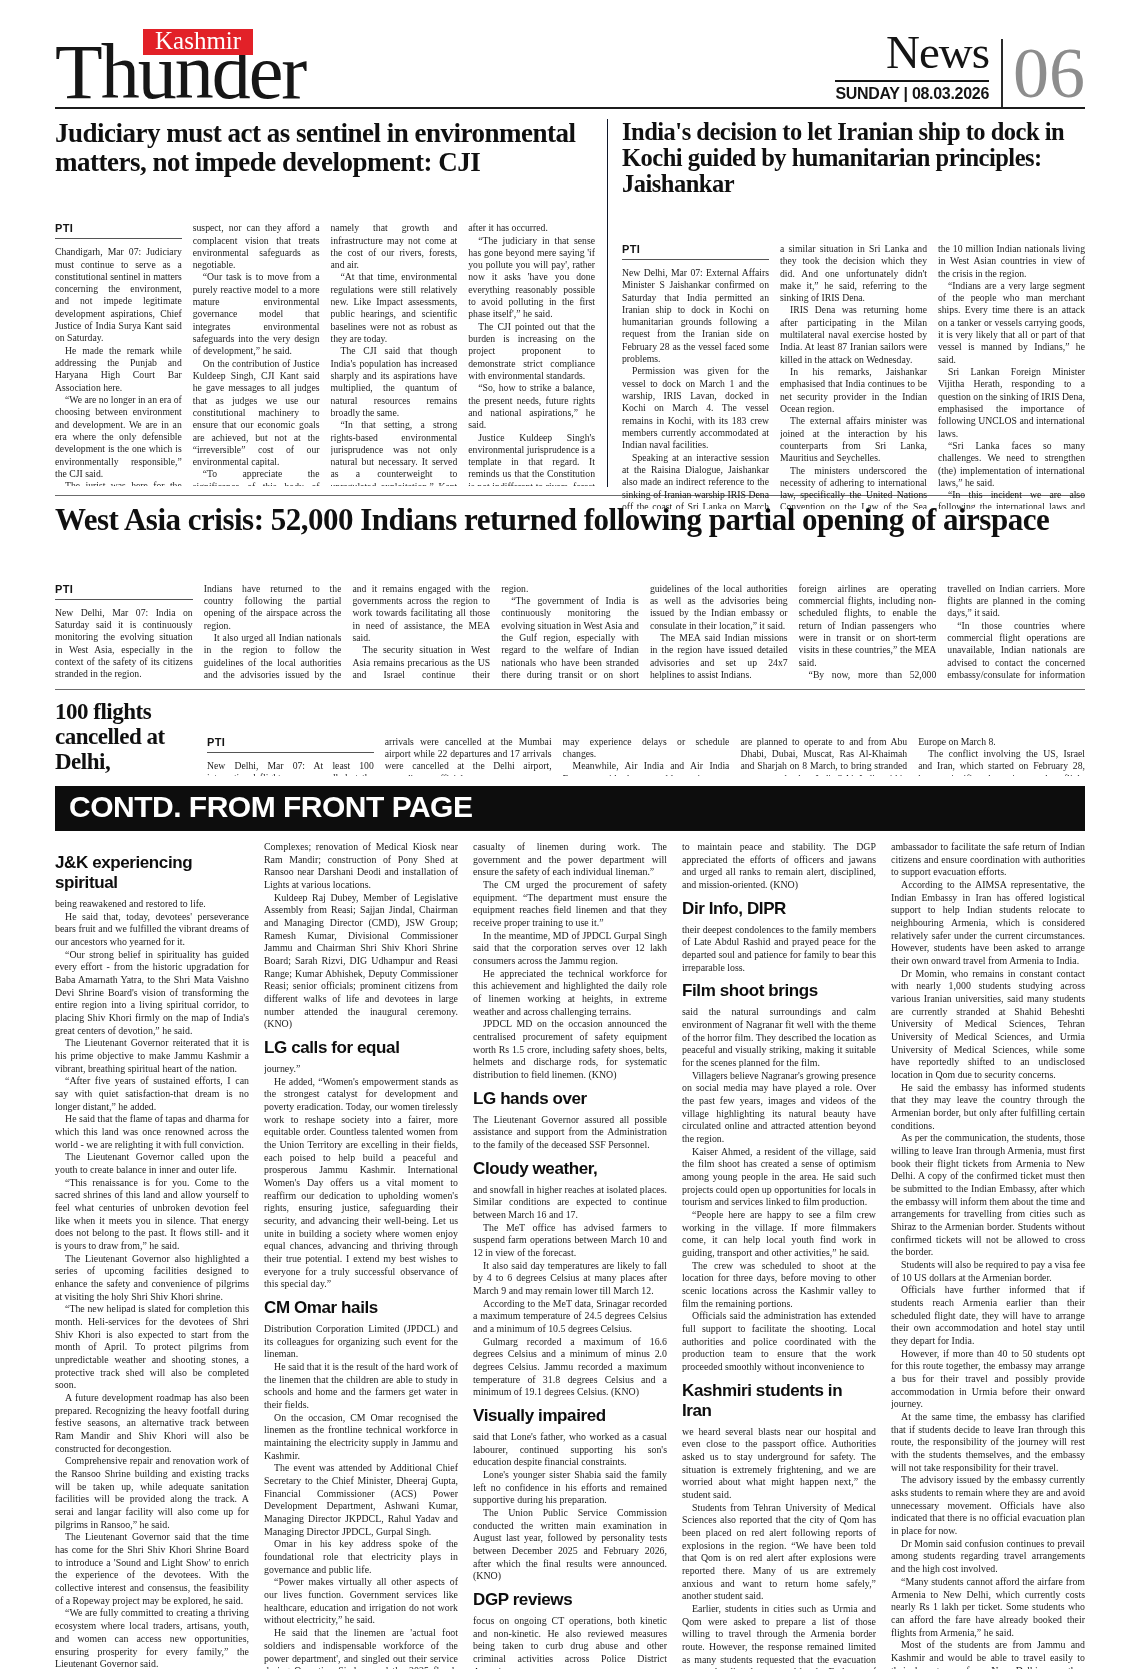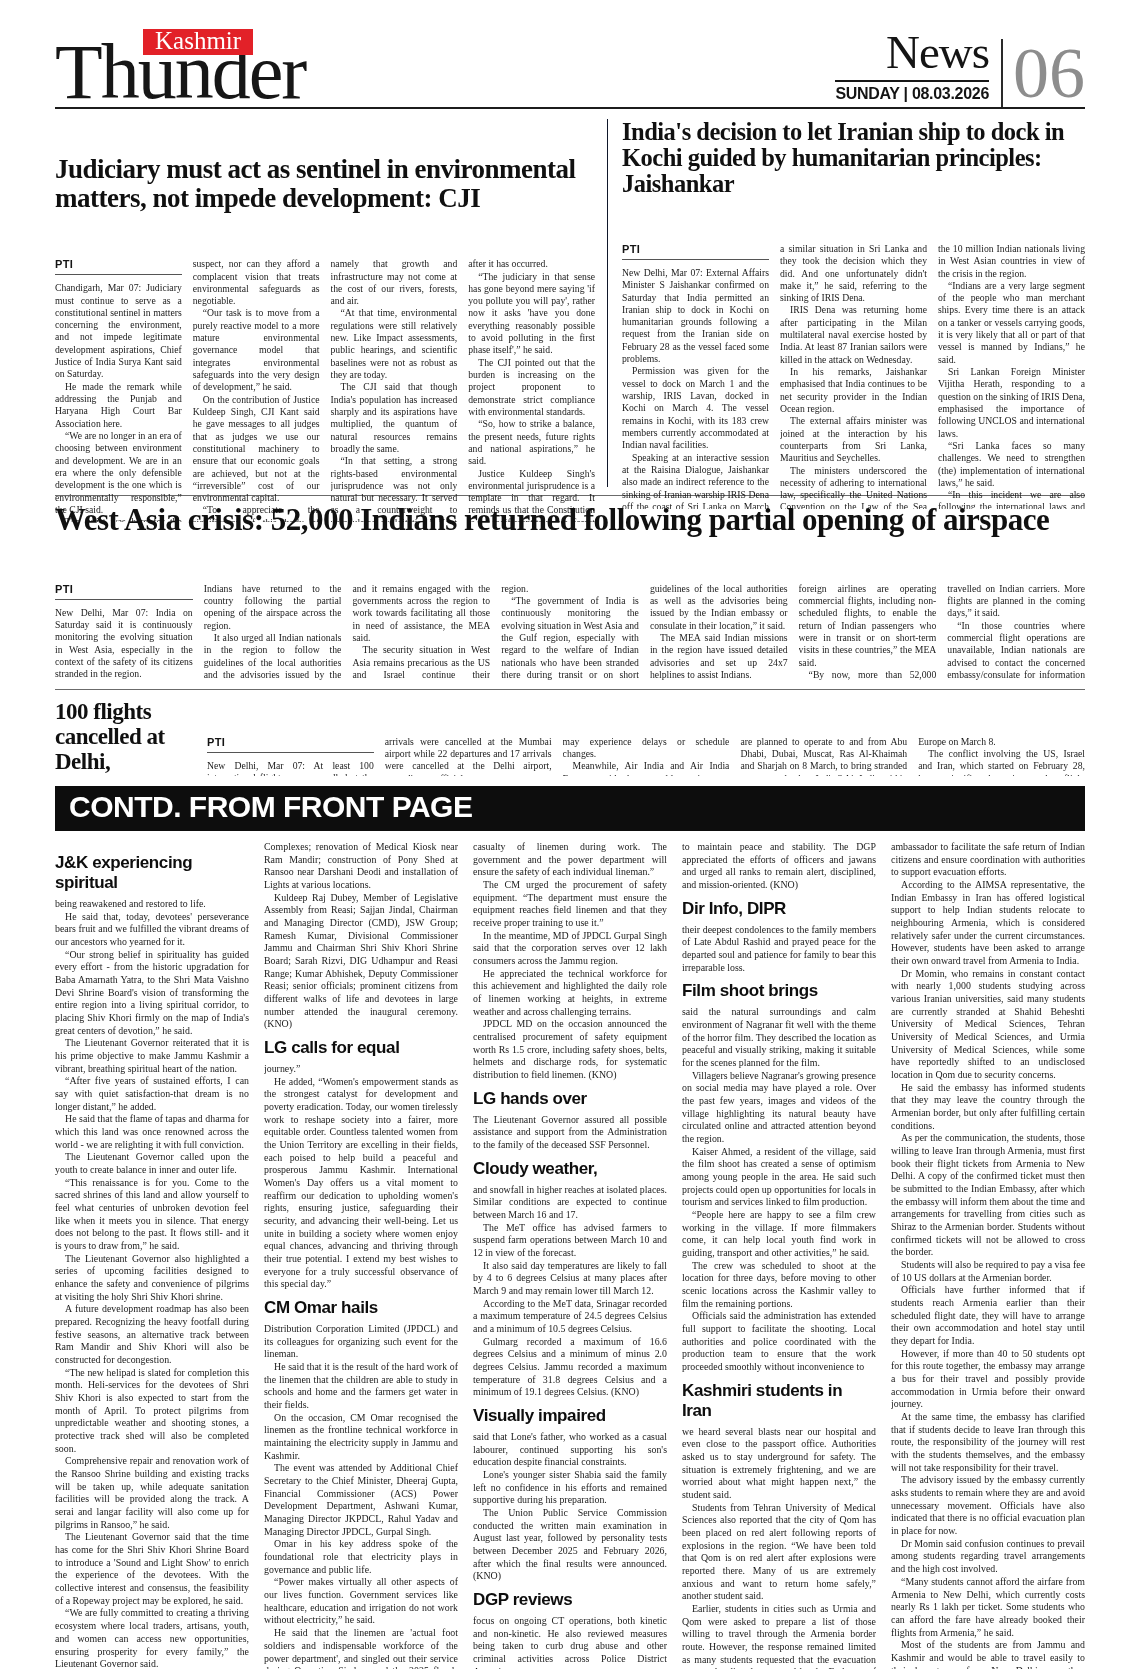--- a/index.html
+++ b/index.html
@@ -34,21 +34,21 @@
             border-bottom:1px solid #555; padding-bottom:4px; margin-bottom:7px; letter-spacing:0.3px; }
   .cols { display:flex; gap:11px; overflow:hidden; }
   .body-col { flex:1 1 0; overflow:hidden;margin-top:36px; }
   .body-col p { font-size:9.7px; line-height:1.27; text-align:justify; color:#1b1b1b; }
   .body-col p + p { text-indent:10px; }
 
   
   .top-row { display:flex; padding-top:10px; height:378px; }
   .art-judiciary { width:552px; flex:0 0 552px; padding-right:12px; }
   .art-ship { flex:1 1 auto; border-left:1px solid #0f172a; padding-left:14px; }
-  .art-judiciary .headline { font-size:27px; margin-bottom:10px;margin-top:36px; }
+  .art-judiciary .headline { font-size:27px; margin-bottom:10px; }
   .art-ship .headline { font-size:24.5px; margin-bottom:10px; }
 
   
   .west-asia { padding-top:8px; }
   .west-asia .headline { font-size:31px; margin-bottom:10px; }
   .west-asia .cols { height:134px; }
 
   
   .flights { display:flex; gap:12px; padding-top:10px; height:86px; overflow:hidden; }
   .flights-headline { flex:0 0 140px; font-size:23px; font-weight:700; line-height:1.08; letter-spacing:-0.5px; }
@@ -224,22 +224,22 @@
         <div class="contd-heading">J&amp;K experiencing spiritual</div>
         <p class="noindent">being reawakened and restored to life.</p>
         <p>He said that, today, devotees' perseverance bears fruit and we fulfilled the vibrant dreams of our ancestors who yearned for it.</p>
         <p>“Our strong belief in spirituality has guided every effort - from the historic upgradation for Baba Amarnath Yatra, to the Shri Mata Vaishno Devi Shrine Board's vision of transforming the entire region into a living spiritual corridor, to placing Shiv Khori firmly on the map of India's great centers of devotion,” he said.</p>
         <p>The Lieutenant Governor reiterated that it is his prime objective to make Jammu Kashmir a vibrant, breathing spiritual heart of the nation.</p>
         <p>“After five years of sustained efforts, I can say with quiet satisfaction-that dream is no longer distant,” he added.</p>
         <p>He said that the flame of tapas and dharma for which this land was once renowned across the world - we are relighting it with full conviction.</p>
         <p>The Lieutenant Governor called upon the youth to create balance in inner and outer life.</p>
         <p>“This renaissance is for you. Come to the sacred shrines of this land and allow yourself to feel what centuries of unbroken devotion feel like when it meets you in silence. That energy does not belong to the past. It flows still- and it is yours to draw from,” he said.</p>
         <p>The Lieutenant Governor also highlighted a series of upcoming facilities designed to enhance the safety and convenience of pilgrims at visiting the holy Shri Shiv Khori shrine.</p>
+        <p>“The new helipad is slated for completion this month. Heli-services for the devotees of Shri Shiv Khori is also expected to start from the month of April. To protect pilgrims from unpredictable weather and shooting stones, a protective track shed will also be completed soon.</p>
         <p>A future development roadmap has also been prepared. Recognizing the heavy footfall during festive seasons, an alternative track between Ram Mandir and Shiv Khori will also be constructed for decongestion.</p>
-        <p>“The new helipad is slated for completion this month. Heli-services for the devotees of Shri Shiv Khori is also expected to start from the month of April. To protect pilgrims from unpredictable weather and shooting stones, a protective track shed will also be completed soon.</p>
         <p>Comprehensive repair and renovation work of the Ransoo Shrine building and existing tracks will be taken up, while adequate sanitation facilities will be provided along the track. A serai and langar facility will also come up for pilgrims in Ransoo,” he said.</p>
         <p>The Lieutenant Governor said that the time has come for the Shri Shiv Khori Shrine Board to introduce a 'Sound and Light Show' to enrich the experience of the devotees. With the collective interest and consensus, the feasibility of a Ropeway project may be explored, he said.</p>
         <p>“We are fully committed to creating a thriving ecosystem where local traders, artisans, youth, and women can access new opportunities, ensuring prosperity for every family,” the Lieutenant Governor said.</p>
       </div>
       <div class="contd-col">
         <p class="noindent">Complexes; renovation of Medical Kiosk near Ram Mandir; construction of Pony Shed at Ransoo near Darshani Deodi and installation of Lights at various locations.</p>
         <p>Kuldeep Raj Dubey, Member of Legislative Assembly from Reasi; Sajjan Jindal, Chairman and Managing Director (CMD), JSW Group; Ramesh Kumar, Divisional Commissioner Jammu and Chairman Shri Shiv Khori Shrine Board; Sarah Rizvi, DIG Udhampur and Reasi Range; Kumar Abhishek, Deputy Commissioner Reasi; senior officials; prominent citizens from different walks of life and devotees in large number attended the inaugural ceremony. (KNO)</p>
         <div class="contd-heading">LG calls for equal</div>
         <p class="noindent">journey.”</p>
         <p>He added, “Women's empowerment stands as the strongest catalyst for development and poverty eradication. Today, our women tirelessly work to reshape society into a fairer, more equitable order. Countless talented women from the Union Territory are excelling in their fields, each poised to help build a peaceful and prosperous Jammu Kashmir. International Women's Day offers us a vital moment to reaffirm our dedication to upholding women's rights, ensuring justice, safeguarding their security, and advancing their well-being. Let us unite in building a society where women enjoy equal chances, advancing and thriving through their true potential. I extend my best wishes to everyone for a truly successful observance of this special day.”</p>

